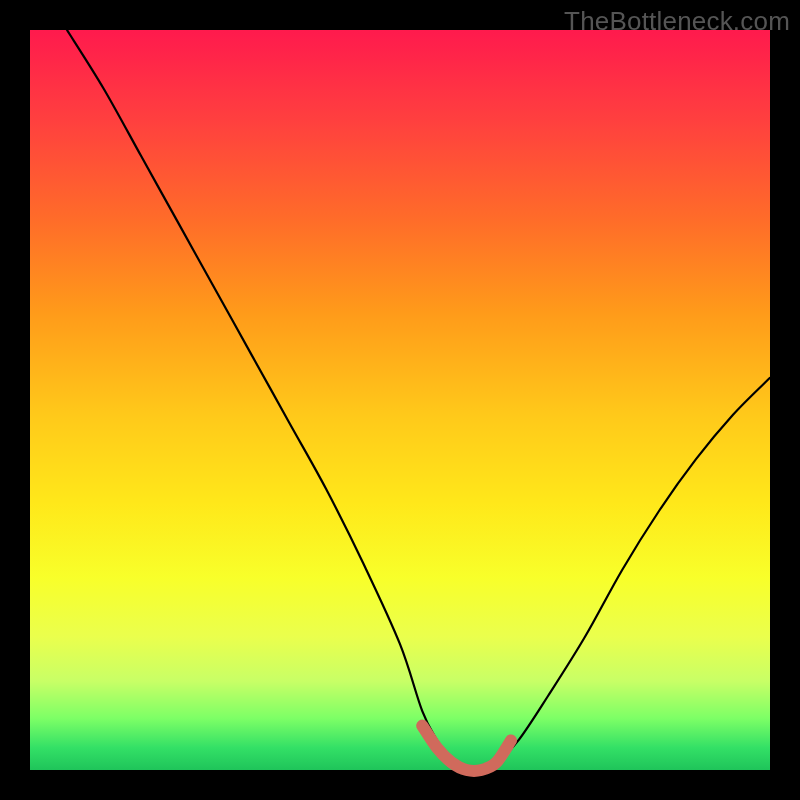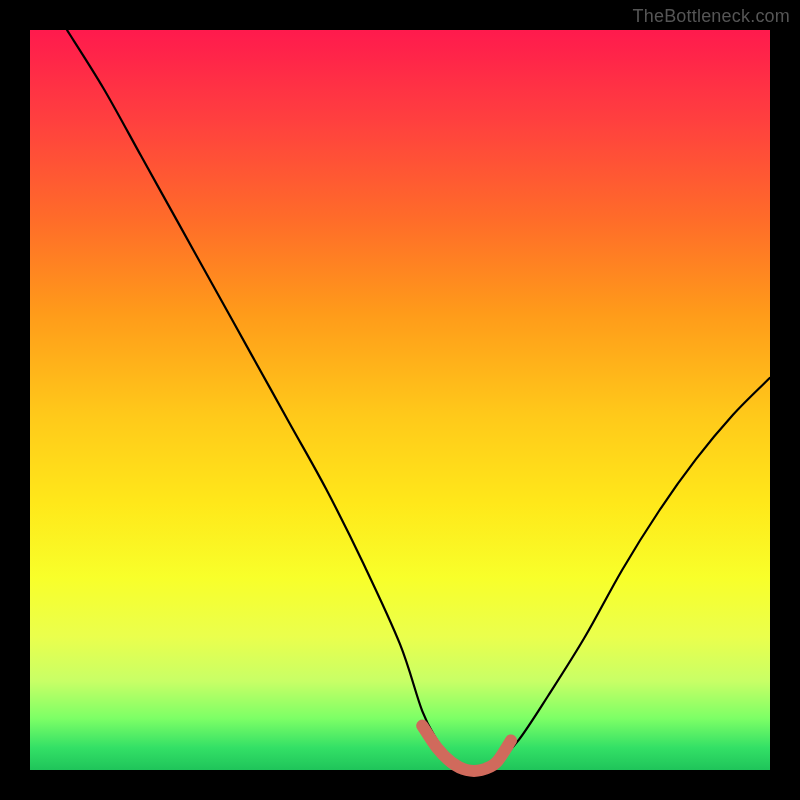--- a/index.html
+++ b/index.html
@@ -39,21 +39,21 @@
       #7dff66 93%,
       #33e066 97%,
       #1fc45a 100%
     );
   }
   .watermark {
     position: absolute;
     top: 6px;
     right: 10px;
     color: #555;
-    font-size: 18px;
+    font-size: 26px;
     font-weight: 500;
     letter-spacing: 0.2px;
     user-select: none;
   }
   svg.curve {
     position: absolute;
     left: 0;
     top: 0;
     width: 740px;
     height: 740px;

